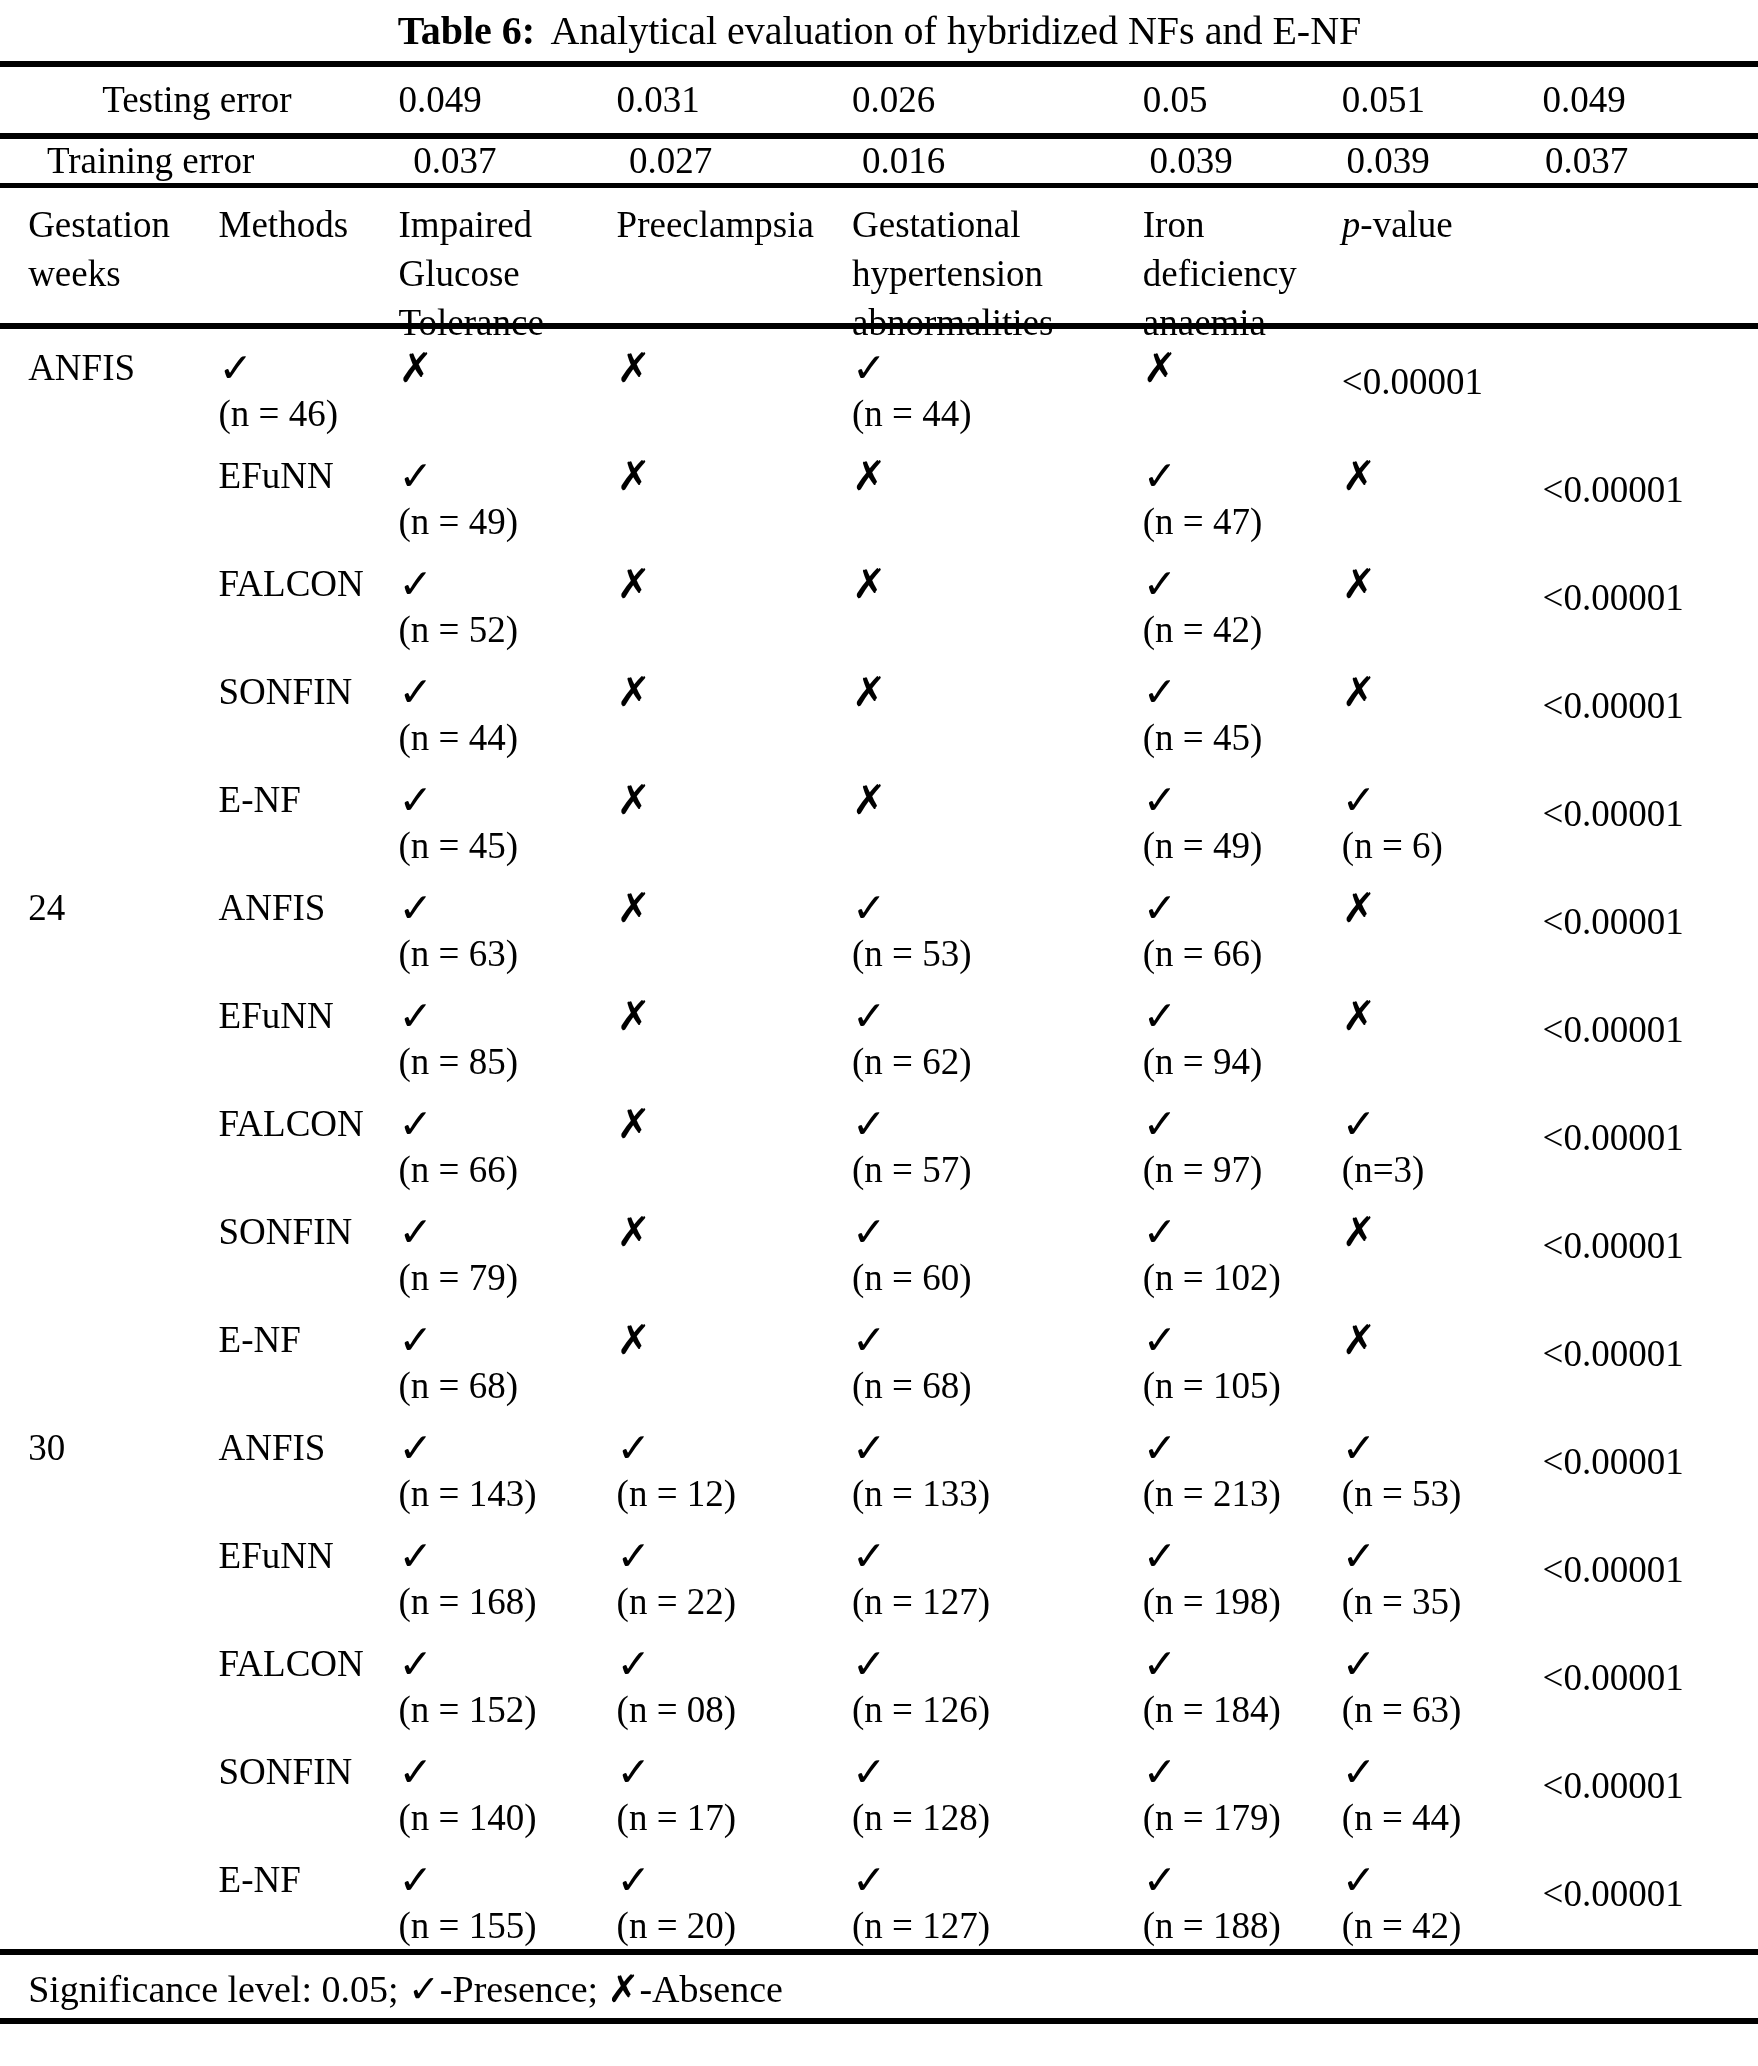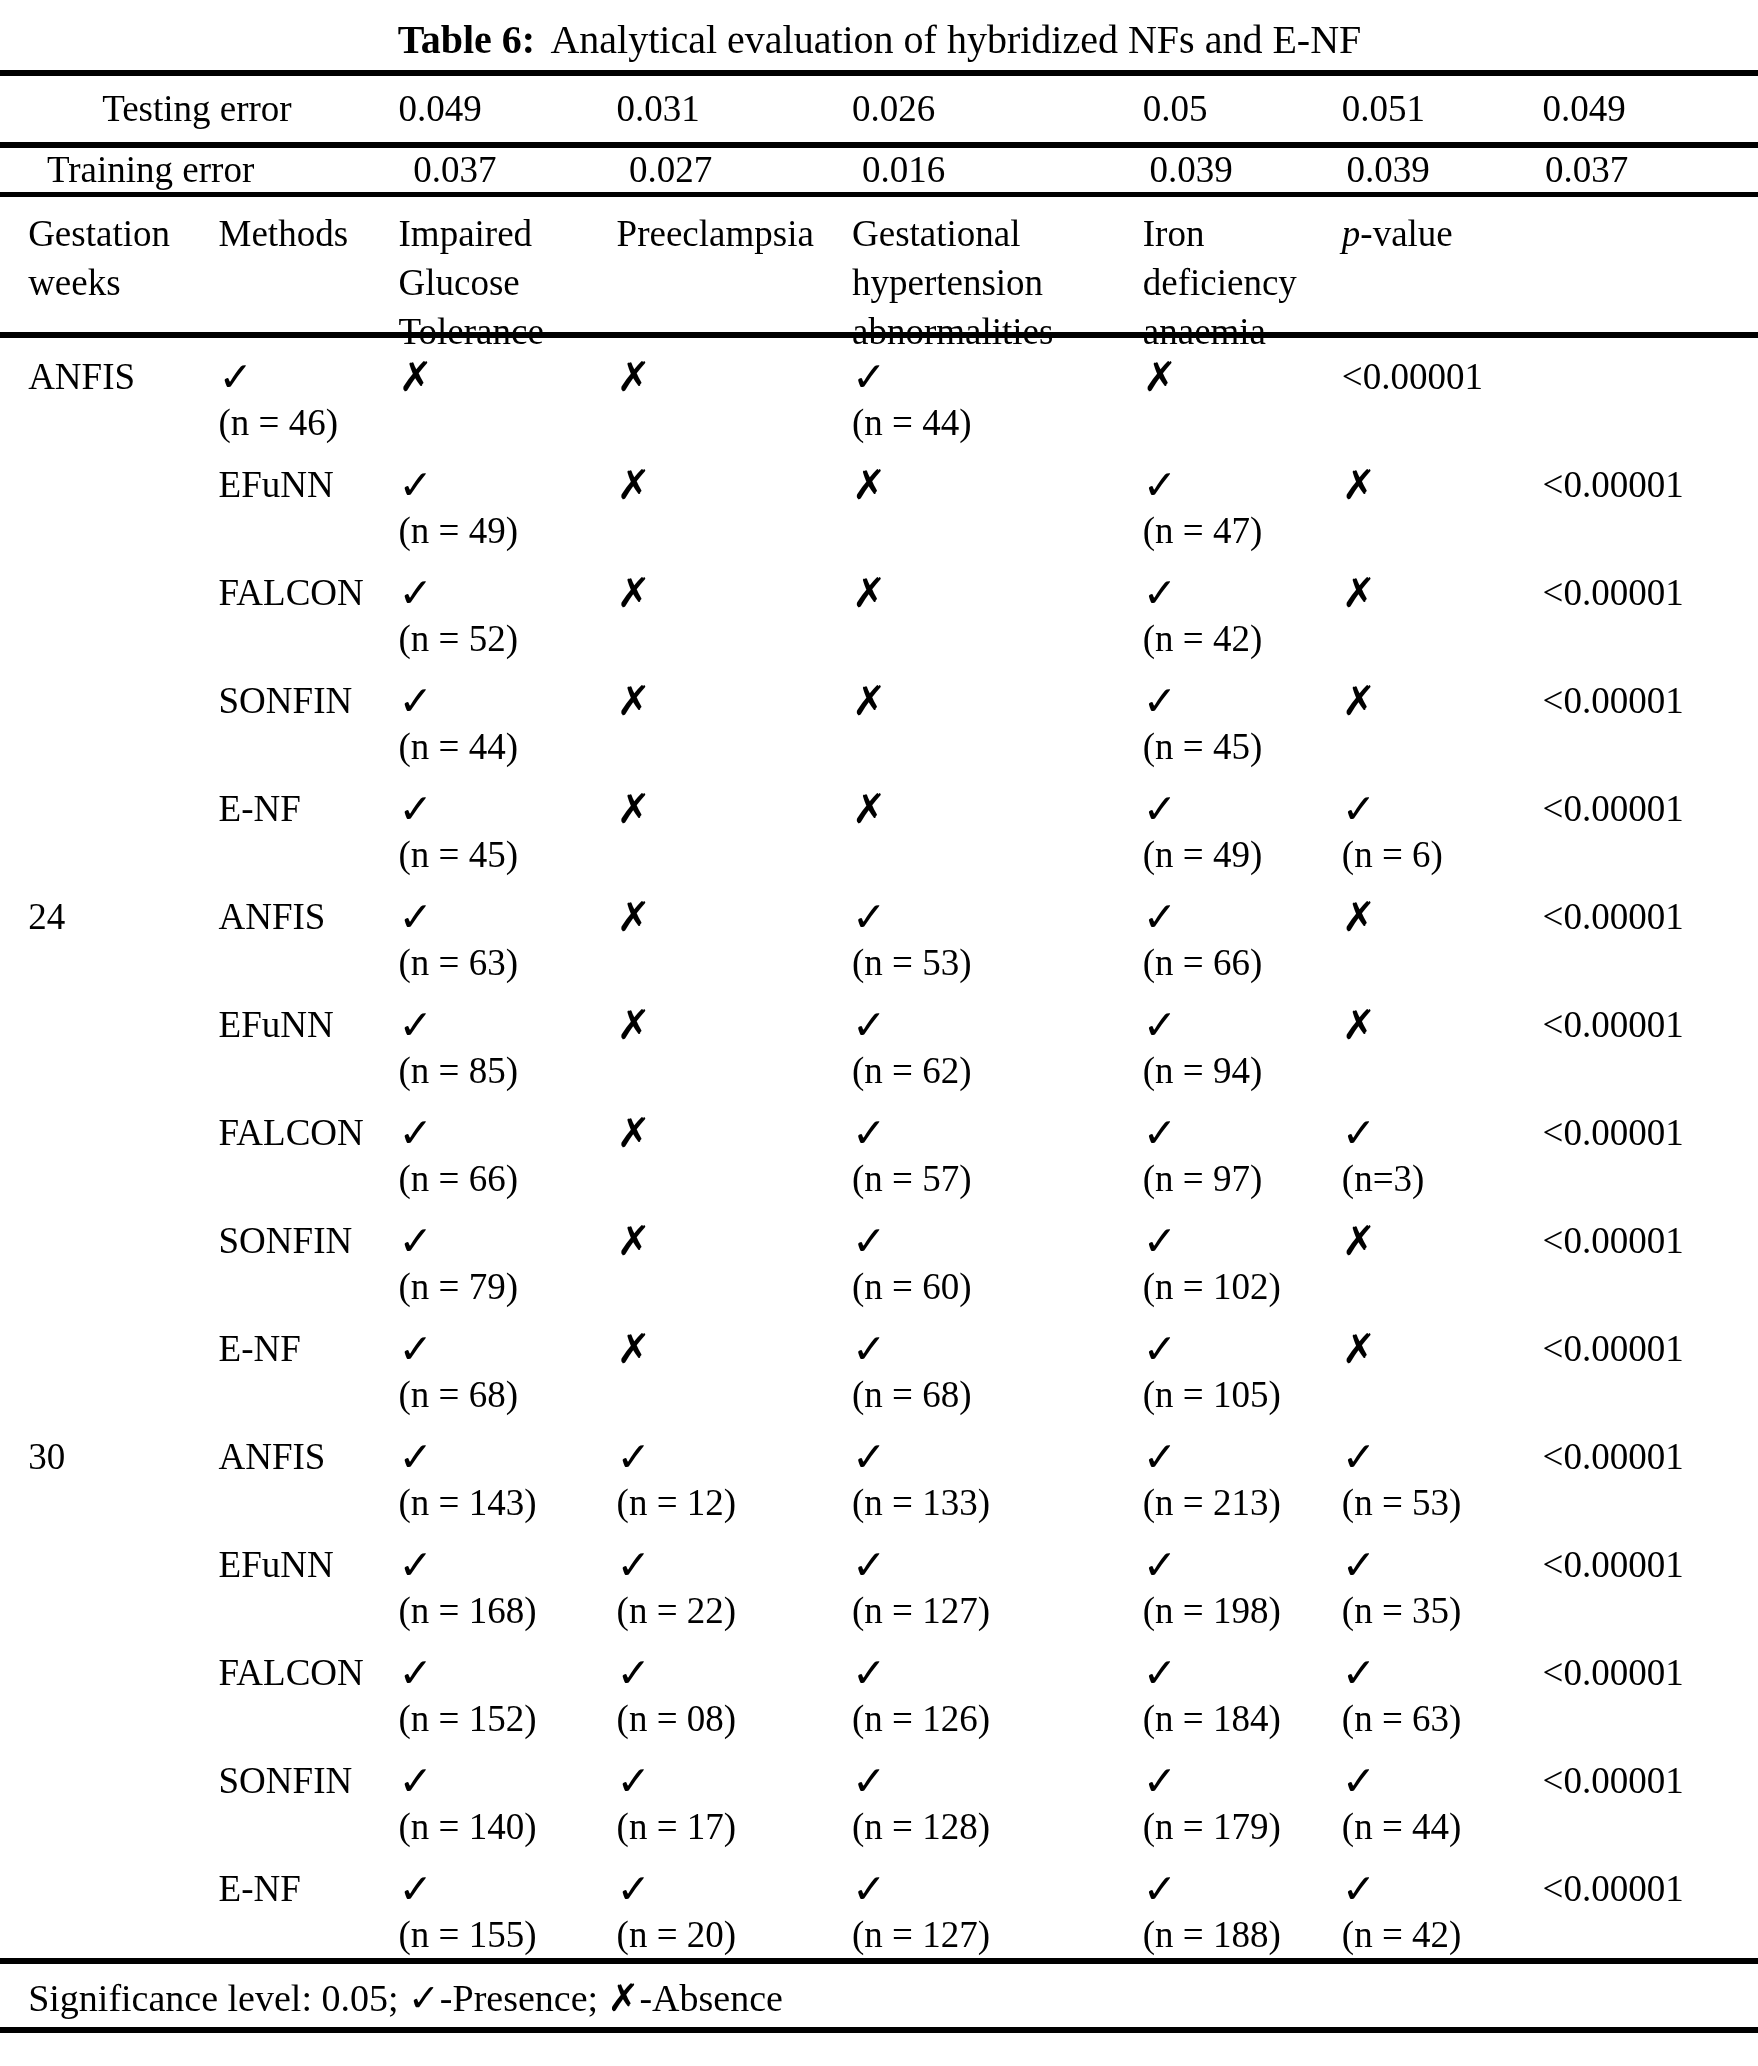--- a/index.html
+++ b/index.html
@@ -8,21 +8,20 @@
     background:#ffffff;color:#000000;
     font-family:"Liberation Serif","DejaVu Serif",serif;
     font-size:37px;
     overflow:hidden;
   }
   .rule{height:5.8px;background:#000;}
   .title{
     height:61px;box-sizing:border-box;padding-top:7.2px;
     text-align:center;font-size:40px;line-height:47px;
     white-space:nowrap;
-    margin-top:9px;
   }
   .title .tlabel{font-weight:bold;margin-right:15.3px;}
   .grid{
     display:grid;
     grid-template-columns:11% 10.4% 12.6% 13.6% 16.8% 11.5% 11.6% auto;
     padding-left:1.6%;
   }
   .egrid{
     display:grid;
     grid-template-columns:21.4% 12.6% 13.6% 16.8% 11.5% 11.6% auto;
@@ -31,21 +30,21 @@
   }
   .erow-testing{height:66px;}
   .erow-training{height:44px;padding-left:47px;}
   .elabel.indent{padding-left:74px;}
   .hrow{height:135px;box-sizing:border-box;padding-top:11.7px;line-height:49px;}
   .hc{padding-right:9px;}
   .hc i{font-style:italic;}
   .brow{height:108px;box-sizing:border-box;padding-top:16px;line-height:46px;}
   .mark{font-family:"DejaVu Sans",sans-serif;font-size:41px;line-height:46px;}
   .nval{line-height:46px;white-space:nowrap;}
-  .pval{line-height:46px;white-space:nowrap;}
+  .pval{line-height:46px;white-space:nowrap;margin-top:14px;}
   .footer{height:63px;box-sizing:border-box;padding-top:11.7px;padding-left:1.6%;font-size:38px;}
 </style>
 </head>
 <body>
 
 <div class="title">
   <span class="tlabel">Table 6:</span><span>Analytical evaluation of hybridized NFs and E-NF</span>
 </div>
 
 <div class="rule"></div>

